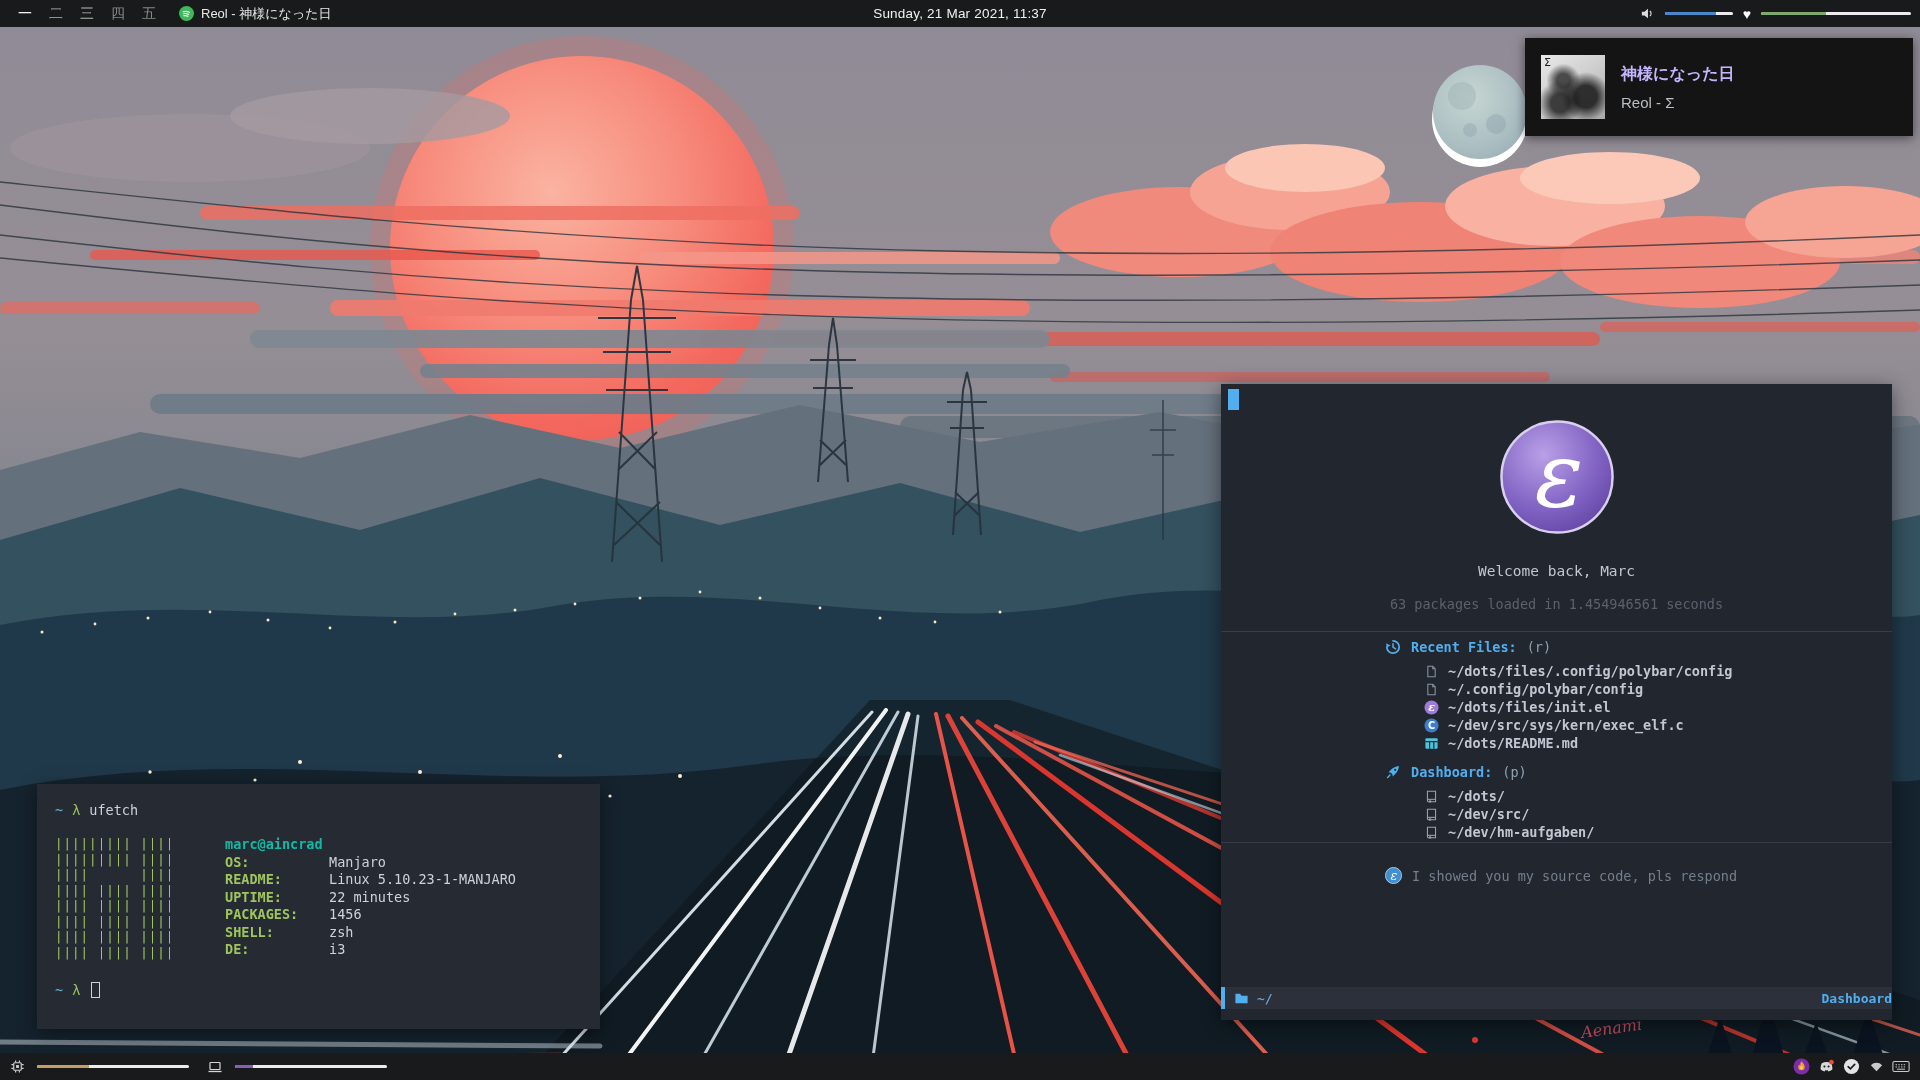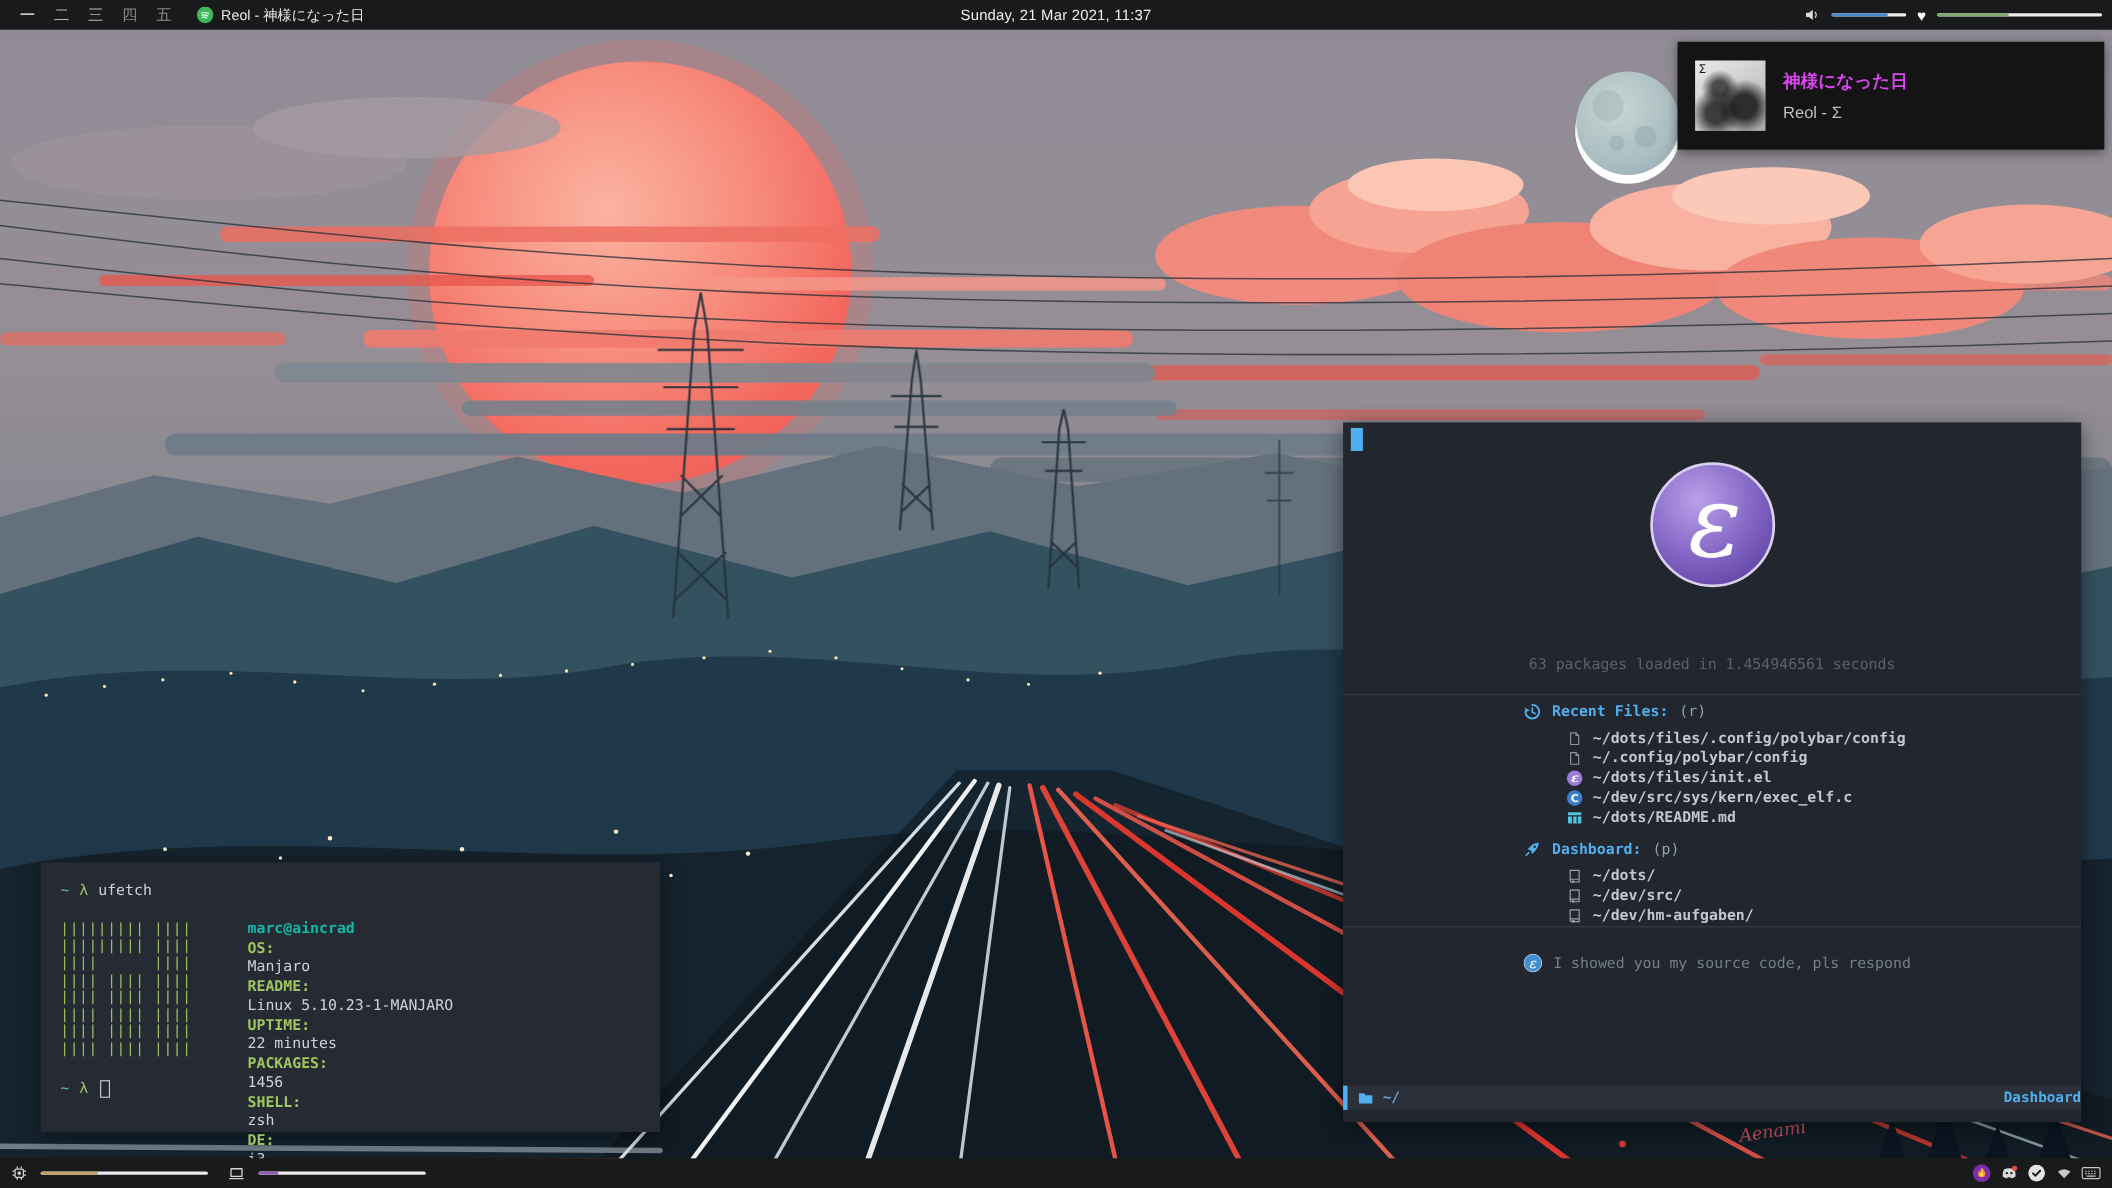--- a/index.html
+++ b/index.html
@@ -41,37 +41,37 @@
            z-index:25; display:flex; align-items:center; padding:0 16px; box-shadow:0 2px 10px rgba(0,0,0,.5); }
   .notif-art { width:64px; height:64px; position:relative; flex:none;
                background:
                  radial-gradient(circle at 70% 65%, rgba(20,20,20,.85) 0 18%, transparent 40%),
                  radial-gradient(circle at 35% 40%, rgba(40,40,40,.8) 0 12%, transparent 30%),
                  radial-gradient(circle at 30% 75%, rgba(25,25,25,.8) 0 14%, transparent 34%),
                  linear-gradient(145deg,#e9e9e9 0%,#cfcfcf 45%,#a8a8a8 100%); }
   .notif-art .sigma { position:absolute; left:3px; top:1px; font-size:11px; color:#1d1d1d;
                       font-family:"DejaVu Sans", sans-serif; }
   .notif-text { margin-left:16px; min-width:0; }
-  .notif-title { font-size:16px; font-weight:bold; color:#d946ef; margin-bottom:9px; }
+  .notif-title { font-size:16px; font-weight:bold; color:#c4b5fd; margin-bottom:9px; }
   .notif-sub { font-size:15px; color:#b9bfc4; }
 
   
   .terminal { position:absolute; left:37px; top:784px; width:563px; height:245px;
               background:#262b33; z-index:20; font-family:"DejaVu Sans Mono", monospace;
               font-size:13.5px; color:#ccd2da; box-shadow:0 4px 18px rgba(0,0,0,.45); }
   .t-line { position:absolute; left:18px; display:flex; gap:9px; align-items:center; }
   .t-prompt1 { top:18px; } .t-prompt2 { top:198px; }
   .t-path { color:#5ab0c8; } .t-lambda { color:#9ec465; }
   .t-cmd { color:#ccd2da; }
   .t-cursor { display:inline-block; width:9px; height:16px; border:1.5px solid #ccd2da; margin-left:2px; }
   .fetch { position:absolute; left:18px; top:52px; display:flex; }
   .ascii { color:#9fc55f; font-size:12.5px; line-height:15.5px; letter-spacing:1px; width:152px; white-space:pre; }
   .fetch-info { margin-left:18px; line-height:17.5px; }
   .fetch-user { color:#14b8a6; font-weight:bold; }
-  .fetch-row { display:flex;flex-direction:column; }
+  .fetch-row { display:flex; }
   .fetch-row .fl { color:#9fc55f; font-weight:bold; width:104px; flex:none; }
   .fetch-row .fv { color:#ccd2da; }
 
   
   .emacs { position:absolute; left:1221px; top:384px; width:671px; height:636px;
            background:#22262e; z-index:20; font-family:"DejaVu Sans Mono", monospace;
            box-shadow:0 4px 18px rgba(0,0,0,.45); }
   .e-cursor { position:absolute; left:7px; top:5px; width:11px; height:21px; background:#51afef; }
   .e-logo { position:absolute; left:50%; top:34px; transform:translateX(-50%); }
   .e-welcome { position:absolute; left:0; right:0; top:179px; text-align:center;
@@ -351,20 +351,21 @@
             <radialGradient id="eg" cx=".38" cy=".3" r=".85">
           <stop offset="0" stop-color="#b9a0e8"></stop>
               <stop offset=".55" stop-color="#8265c4"></stop>
           <stop offset="1" stop-color="#5a3d9e"></stop>
             </radialGradient>
           </defs>
         <circle cx="60" cy="60" r="56.5" fill="url(#eg)" stroke="#d9d0ee" stroke-width="2.5"></circle>
         <text x="62" y="89" font-size="92" text-anchor="middle" fill="#ffffff" font-family="DejaVu Serif, serif" font-style="italic">ε</text>
       </svg>
     </div>
+    <div class="e-welcome">Welcome back, Marc</div>
     <div class="e-loadinfo">63 packages loaded in 1.454946561 seconds</div>
     <div class="e-sep e-sep1"></div>
 
     <div class="e-col e-recent">
       <div class="dash-head">
         <span style="display:inline-flex;">
           <svg viewBox="0 0 16 16" width="16" height="16">
             <path d="M8 1.8 A6.2 6.2 0 1 1 1.8 8" fill="none" stroke="#51afef" stroke-width="1.7" stroke-linecap="round"></path>
             <path d="M1 4.2 L1.9 8.4 L5.6 6.6 Z" fill="#51afef"></path>
             <path d="M8 4.8 V8.2 L10.6 9.8" stroke="#51afef" stroke-width="1.5" fill="none" stroke-linecap="round"></path>

